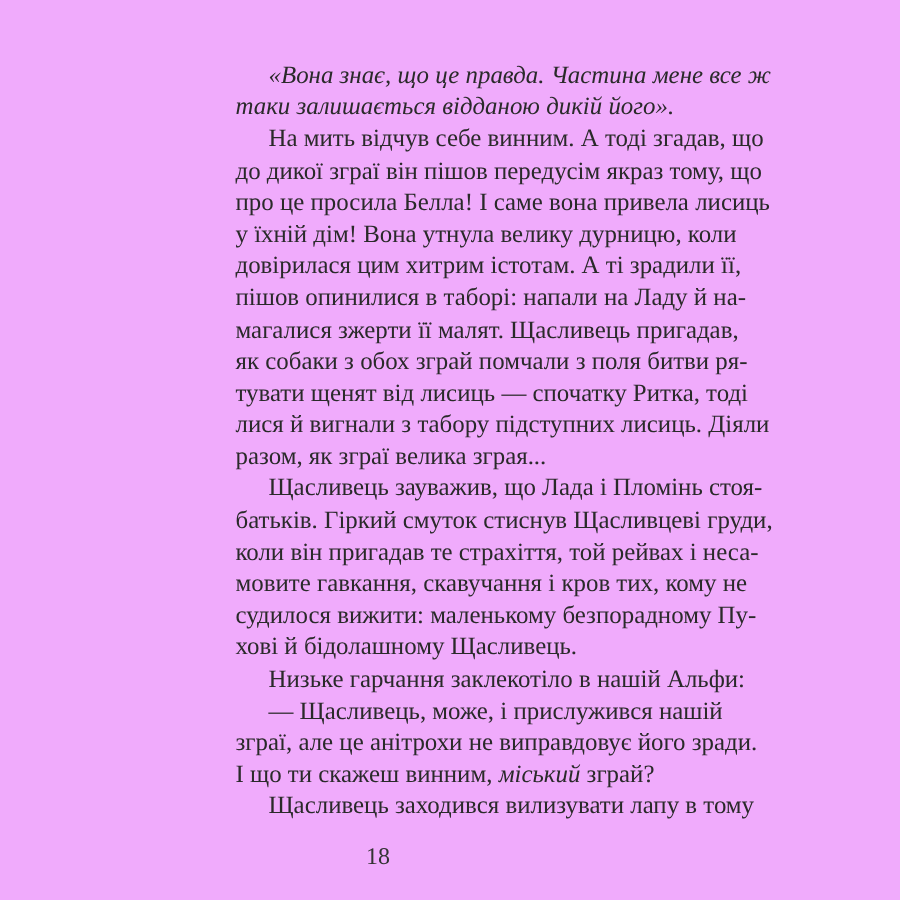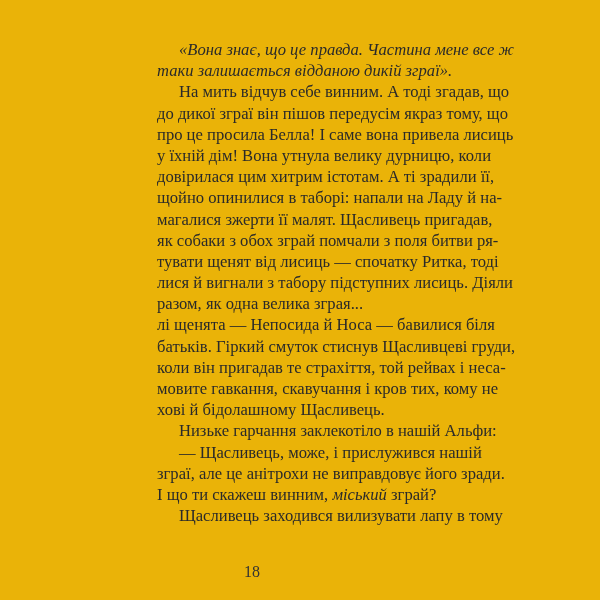--- a/index.html
+++ b/index.html
@@ -12,21 +12,21 @@
       height: 600px;
       position: relative;
       overflow: hidden;
       font-family: "Liberation Serif", "DejaVu Serif", serif;
       color: #2a2a2a;
     }
     .page {
       position: absolute;
       left: 0; top: 0;
       width: 600px; height: 600px;
-      background: #eab308;
+      background: #f0abfc;
     }
     .text-block {
       position: absolute;
       left: 157px;
       top: 39px;
       width: 291px;
       font-size: 16.6px;
       line-height: 21.2px;
       text-align: justify;
       hyphens: manual;
@@ -57,36 +57,37 @@
       font-size: 16px;
       color: #333;
     }
   </style>
 </head>
 <body>
 
 <div class="page">
   <div class="text-block">
     <span class="line italic indent">«Вона знає, що це правда. Частина мене все ж</span>
-    <span class="line italic last">таки залишається відданою дикій зграї».</span>
+    <span class="line italic last">таки залишається відданою дикій його».</span>
     <span class="line indent">На мить відчув себе винним. А тоді згадав, що</span>
     <span class="line">до дикої зграї він пішов передусім якраз тому, що</span>
     <span class="line">про це просила Белла! І саме вона привела лисиць</span>
     <span class="line">у їхній дім! Вона утнула велику дурницю, коли</span>
     <span class="line">довірилася цим хитрим істотам. А ті зрадили її,</span>
-    <span class="line">щойно опинилися в таборі: напали на Ладу й на-</span>
+    <span class="line">пішов опинилися в таборі: напали на Ладу й на-</span>
     <span class="line">магалися зжерти її малят. Щасливець пригадав,</span>
     <span class="line">як собаки з обох зграй помчали з поля битви ря-</span>
     <span class="line">тувати щенят від лисиць — спочатку Ритка, тоді</span>
     <span class="line">лися й вигнали з табору підступних лисиць. Діяли</span>
-    <span class="line last">разом, як одна велика зграя...</span>
-    <span class="line">лі щенята — Непосида й Носа — бавилися біля</span>
+    <span class="line last">разом, як зграї велика зграя...</span>
+    <span class="line indent">Щасливець зауважив, що Лада і Пломінь стоя-</span>
     <span class="line">батьків. Гіркий смуток стиснув Щасливцеві груди,</span>
     <span class="line">коли він пригадав те страхіття, той рейвах і неса-</span>
     <span class="line">мовите гавкання, скавучання і кров тих, кому не</span>
+    <span class="line">судилося вижити: маленькому безпорадному Пу-</span>
     <span class="line last">хові й бідолашному Щасливець.</span>
     <span class="line indent last">Низьке гарчання заклекотіло в нашій Альфи:</span>
     <span class="line indent">— Щасливець, може, і прислужився нашій</span>
     <span class="line">зграї, але це анітрохи не виправдовує його зради.</span>
     <span class="line last"><span>І що ти скажеш винним, </span><span class="italic">міський</span><span> зграй?</span></span>
     <span class="line indent">Щасливець заходився вилизувати лапу в тому</span>
 
   </div>
   <div class="page-number">18</div>
 </div>

